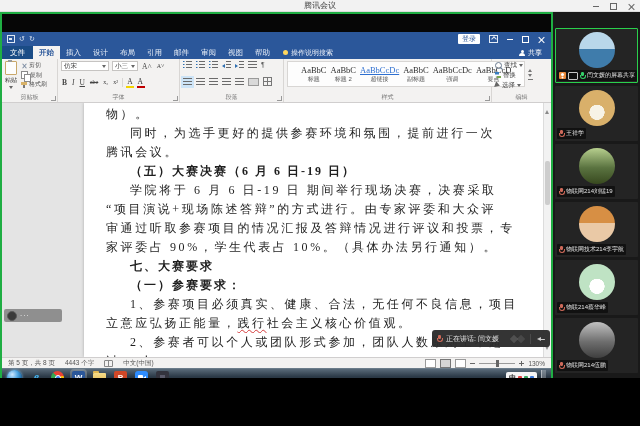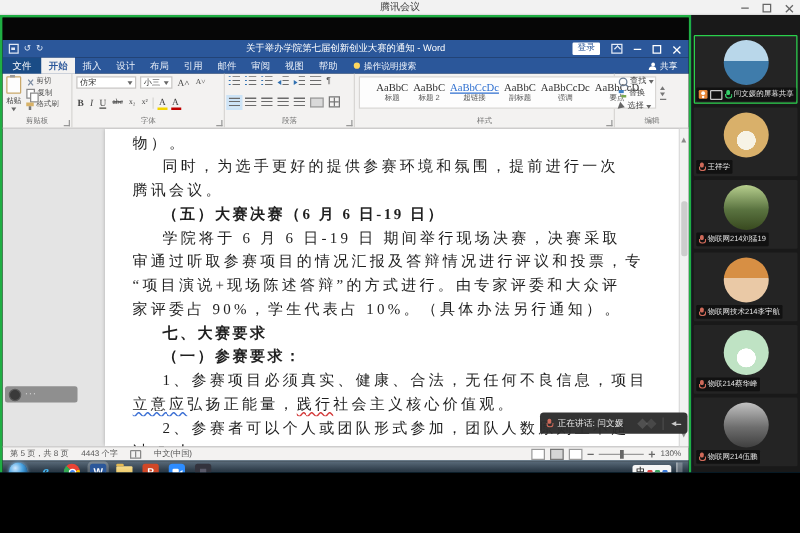--- a/index.html
+++ b/index.html
@@ -118,21 +118,21 @@
   .mini-sel{width:0;height:0;border-top:3px solid transparent;border-bottom:3px solid transparent;border-left:5px solid #666;transform:rotate(20deg);}
 
   
   #doc-area{position:relative;height:254px;background:#e4e4e4;overflow:hidden;flex:none;}
   #page{position:absolute;left:82px;top:0;width:460px;height:254px;background:#fff;
     padding:2px 20px 0 22px;box-sizing:border-box;box-shadow:0 0 3px rgba(0,0,0,.25);}
   .docline{height:19px;line-height:19px;font-family:"Liberation Serif",serif;font-size:12px;color:#1f1f1f;
     letter-spacing:2.6px;white-space:nowrap;overflow:hidden;}
   .docline.ind{text-indent:2em;}
   .docline.b{font-weight:bold;letter-spacing:2px;}
-  .u-blue{text-decoration:underline;text-decoration-style:wavy;text-decoration-color:#3b6fd4;text-decoration-thickness:1px;text-underline-offset:2px;}
+  .u-blue{text-decoration-style:wavy;text-decoration-color:#3b6fd4;text-decoration-thickness:1px;text-underline-offset:2px;}
   .u-red{text-decoration:underline;text-decoration-style:wavy;text-decoration-color:#d43b3b;text-decoration-thickness:1px;text-underline-offset:2px;}
   #doc-scroll{position:absolute;right:0;top:0;width:8px;height:254px;background:#f2f2f2;border-left:1px solid #dcdcdc;box-sizing:border-box;}
   .sarr{position:absolute;left:1px;width:5px;height:5px;}
   .sarr.up{top:2px;border-left:2.5px solid transparent;border-right:2.5px solid transparent;border-bottom:4px solid #8a8a8a;width:0;}
   .sarr.dn{bottom:2px;border-left:2.5px solid transparent;border-right:2.5px solid transparent;border-top:4px solid #8a8a8a;width:0;}
   #doc-thumb{position:absolute;left:1px;top:58px;width:5px;height:44px;background:#cdcdcd;border-radius:2px;}
 
   
   #word-statusbar{height:11px;background:#f3f2f1;border-top:1px solid #d0cece;display:flex;align-items:center;
     font-size:6.5px;color:#555;padding:0 6px;gap:10px;flex:none;box-sizing:border-box;}
@@ -277,21 +277,20 @@
   <div id="share-region">
     <div class="band-top"></div>
     <div id="shared-desktop">
 
       <div id="word-titlebar">
         <span class="qa">
           <span class="qa-save"></span>
           <span>↺</span>
           <span>↻</span>
         </span>
-        <span class="wtitle">关于举办学院第七届创新创业大赛的通知 - Word</span>
         <span class="wt-right">
           <span class="signin">登录</span>
           <span class="rbdisp"></span>
           <span class="wmin"></span>
           <span class="wmax"></span>
           <span class="wclose"></span>
         </span>
       </div>
 
       <div id="word-tabs">
@@ -456,22 +455,22 @@
       </div>
 
       <div id="doc-area">
         <div id="page">
           <div id="doc-lines">
               <div class="docline">物）。</div>
               <div class="docline ind">同时，为选手更好的提供参赛环境和氛围，提前进行一次</div>
               <div class="docline">腾讯会议。</div>
               <div class="docline ind b">（五）大赛决赛（6 月 6 日-19 日）</div>
               <div class="docline ind">学院将于 6 月 6 日-19 日 期间举行现场决赛，决赛采取</div>
+              <div class="docline">“项目演说+现场陈述答辩”的方式进行。由专家评委和大众评</div>
               <div class="docline">审通过听取参赛项目的情况汇报及答辩情况进行评议和投票，专</div>
-              <div class="docline">“项目演说+现场陈述答辩”的方式进行。由专家评委和大众评</div>
               <div class="docline">家评委占 90%，学生代表占 10%。（具体办法另行通知）。</div>
               <div class="docline ind b">七、大赛要求</div>
               <div class="docline ind b">（一）参赛要求：</div>
               <div class="docline ind">1、参赛项目必须真实、健康、合法，无任何不良信息，项目</div>
               <div class="docline"><span class="u-blue">立意应</span><span>弘扬正能量，</span><span class="u-red">践行</span><span>社会主义核心价值观。</span></div>
               <div class="docline ind">2、参赛者可以个人或团队形式参加，团队人数原则上不超</div>
               <div class="docline">过 5 人……</div>
             </div>
         </div>
         <div id="doc-scroll">

